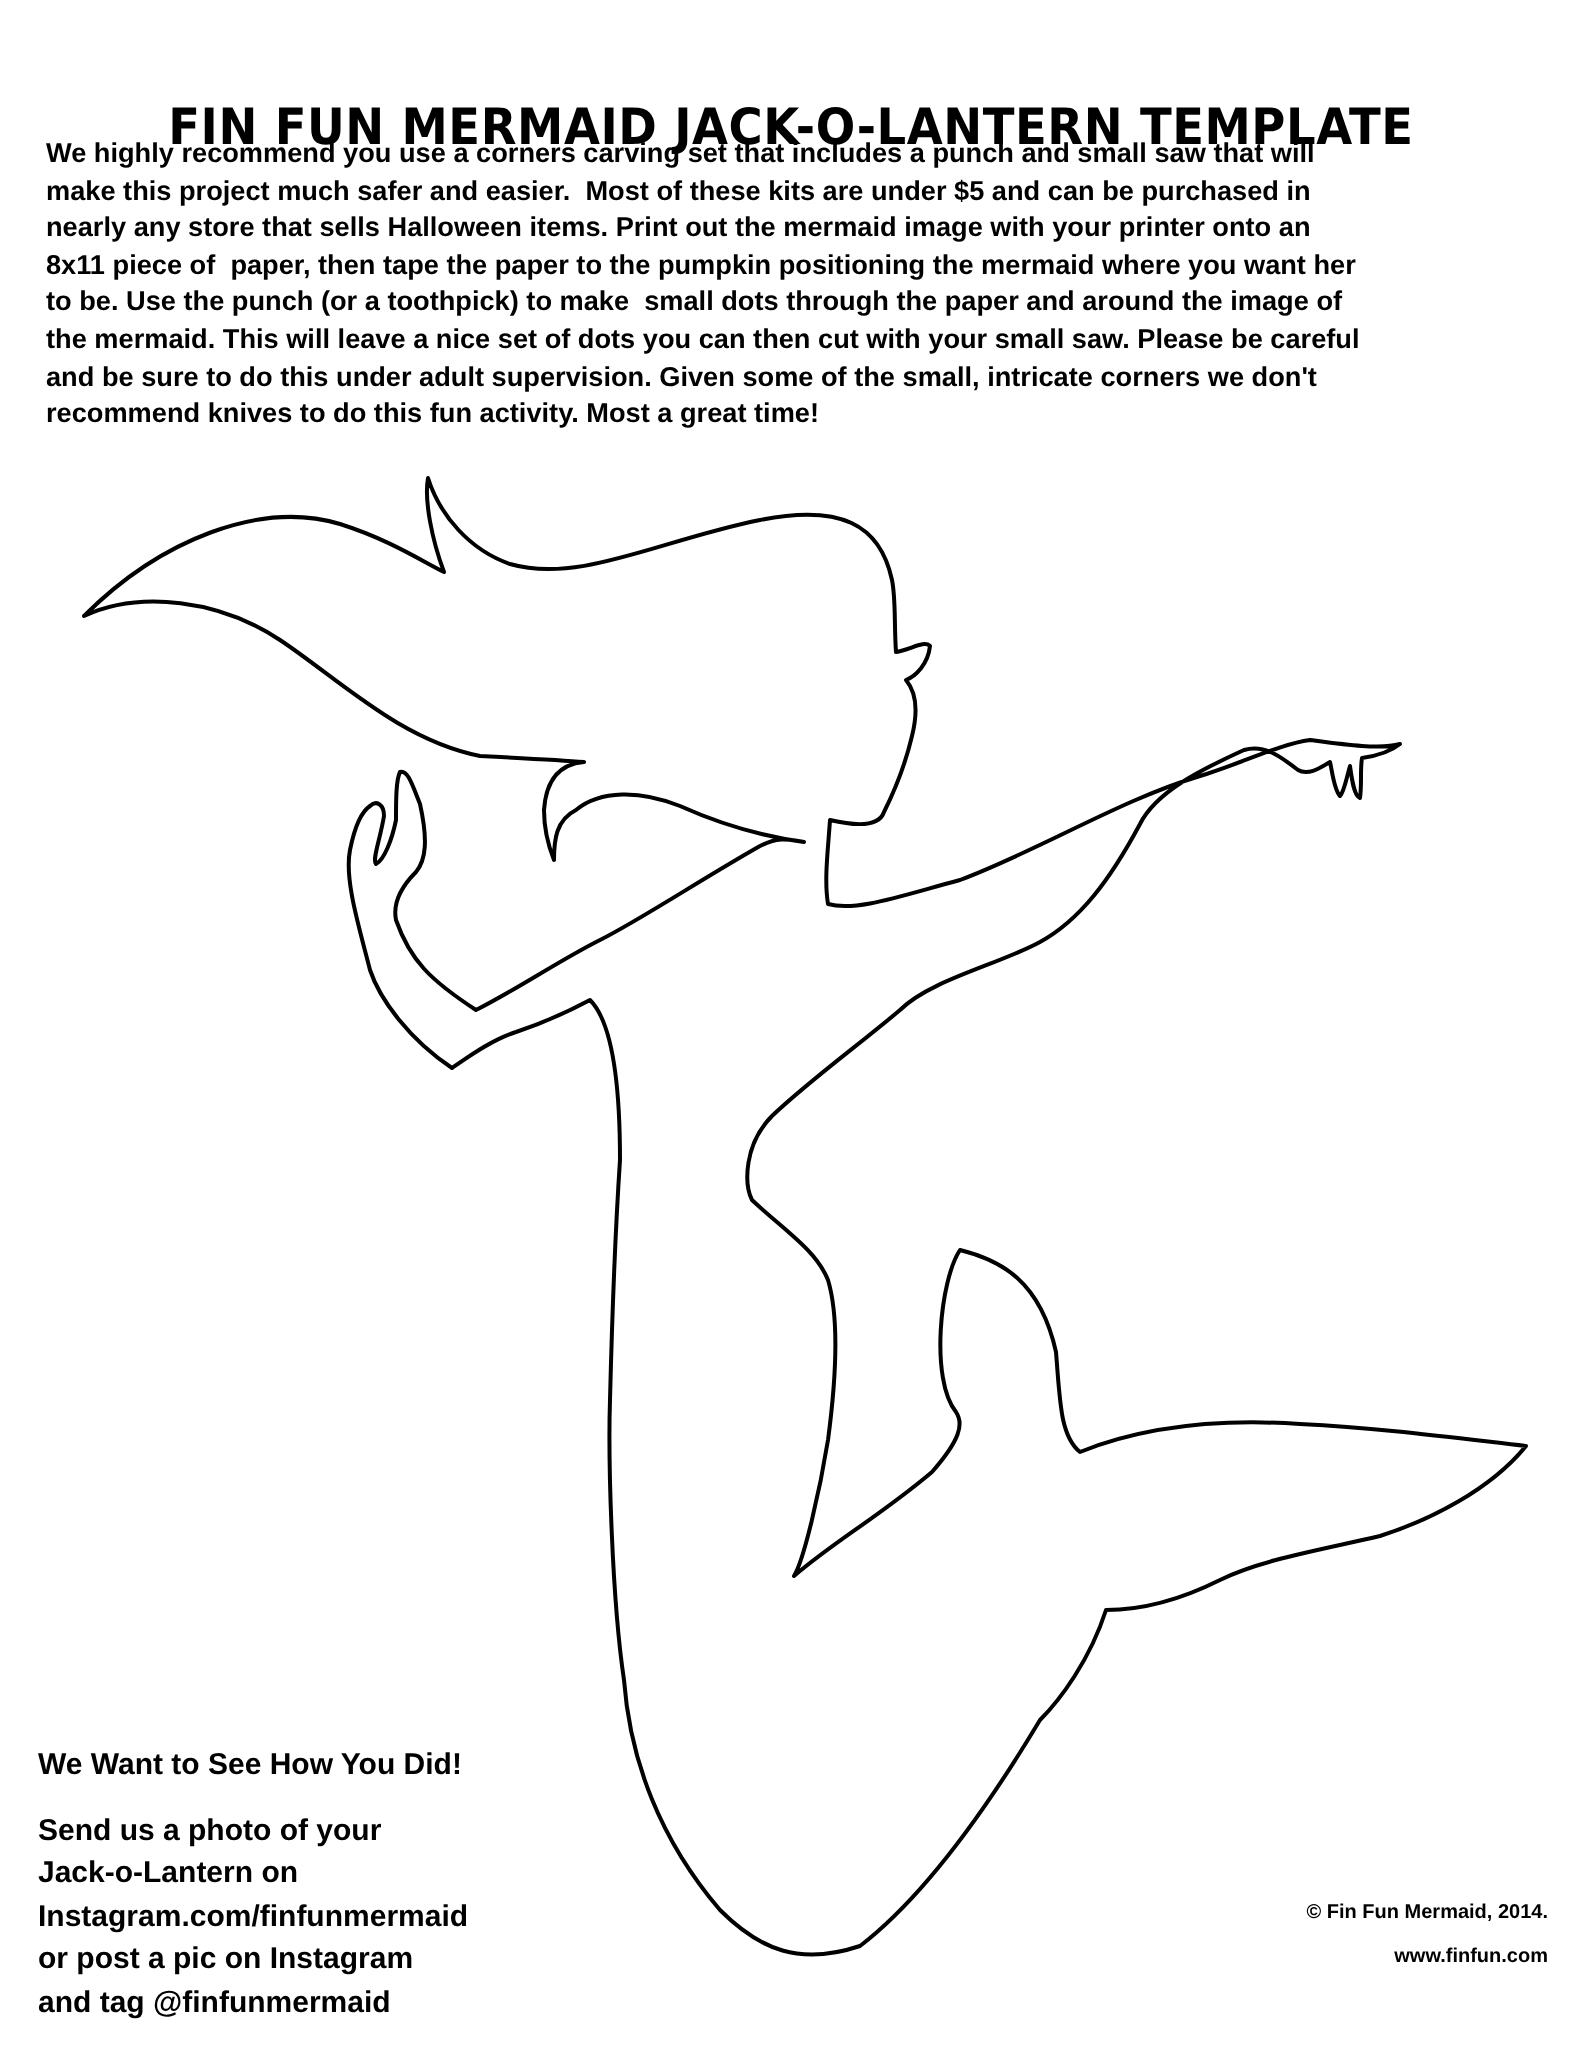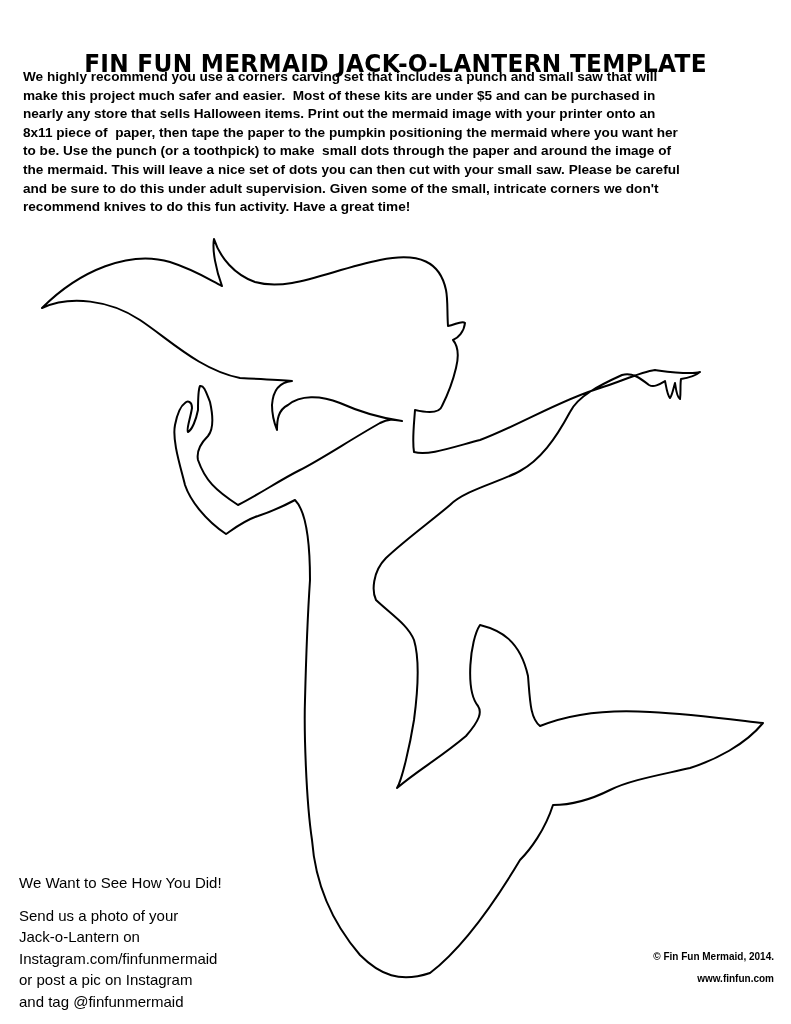--- a/index.html
+++ b/index.html
@@ -54,21 +54,21 @@
       stroke: #000;
       stroke-width: 2;
       stroke-linejoin: round;
       stroke-linecap: round;
     }
     .footer-left {
       position: absolute;
       left: 19px;
       top: 872px;
       font-size: 15px;
-      font-weight: normal;
+      font-weight: bold;
       line-height: 21.5px;
     }
     .footer-left .heading { margin-bottom: 11px; }
     .footer-left .line { display: block; white-space: nowrap; }
     .footer-right {
       position: absolute;
       right: 17px;
       top: 946px;
       text-align: right;
       font-size: 10px;
@@ -83,21 +83,21 @@
 <h1 class="page-title">Fin Fun Mermaid Jack-o-Lantern Template</h1>
 
 <div class="intro">
   <span>We highly recommend you use a corners carving set that includes a punch and small saw that will</span>
   <span>make this project much safer and easier.  Most of these kits are under $5 and can be purchased in</span>
   <span>nearly any store that sells Halloween items. Print out the mermaid image with your printer onto an</span>
   <span>8x11 piece of  paper, then tape the paper to the pumpkin positioning the mermaid where you want her</span>
   <span>to be. Use the punch (or a toothpick) to make  small dots through the paper and around the image of</span>
   <span>the mermaid. This will leave a nice set of dots you can then cut with your small saw. Please be careful</span>
   <span>and be sure to do this under adult supervision. Given some of the small, intricate corners we don't</span>
-  <span>recommend knives to do this fun activity. Have a great time!</span>
+  <span>recommend knives to do this fun activity. Most a great time!</span>
 </div>
 
 <svg class="mermaid" viewBox="0 0 791 1024" xmlns="http://www.w3.org/2000/svg">
 
   <path d="
     M 42 308
     C 80 270, 130 250, 170 262
     C 195 270, 210 280, 222 286
     C 216 270, 212 250, 214 239
     C 220 258, 235 275, 255 282

